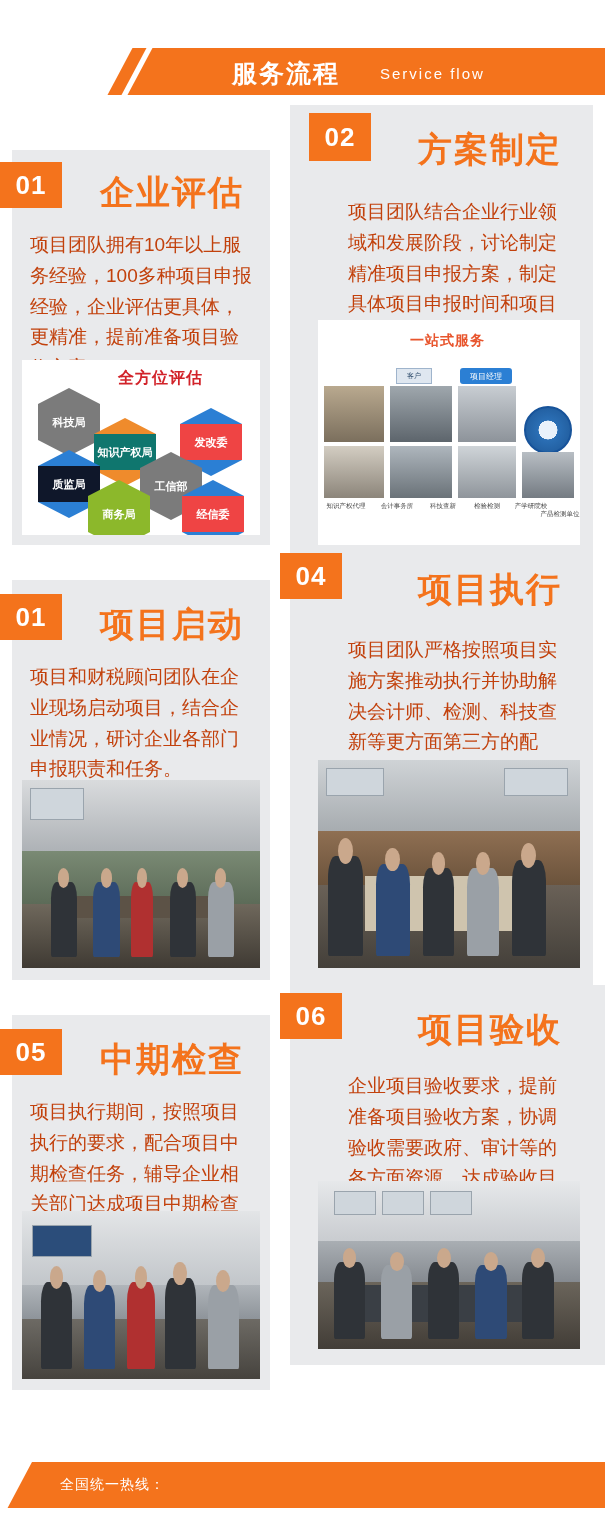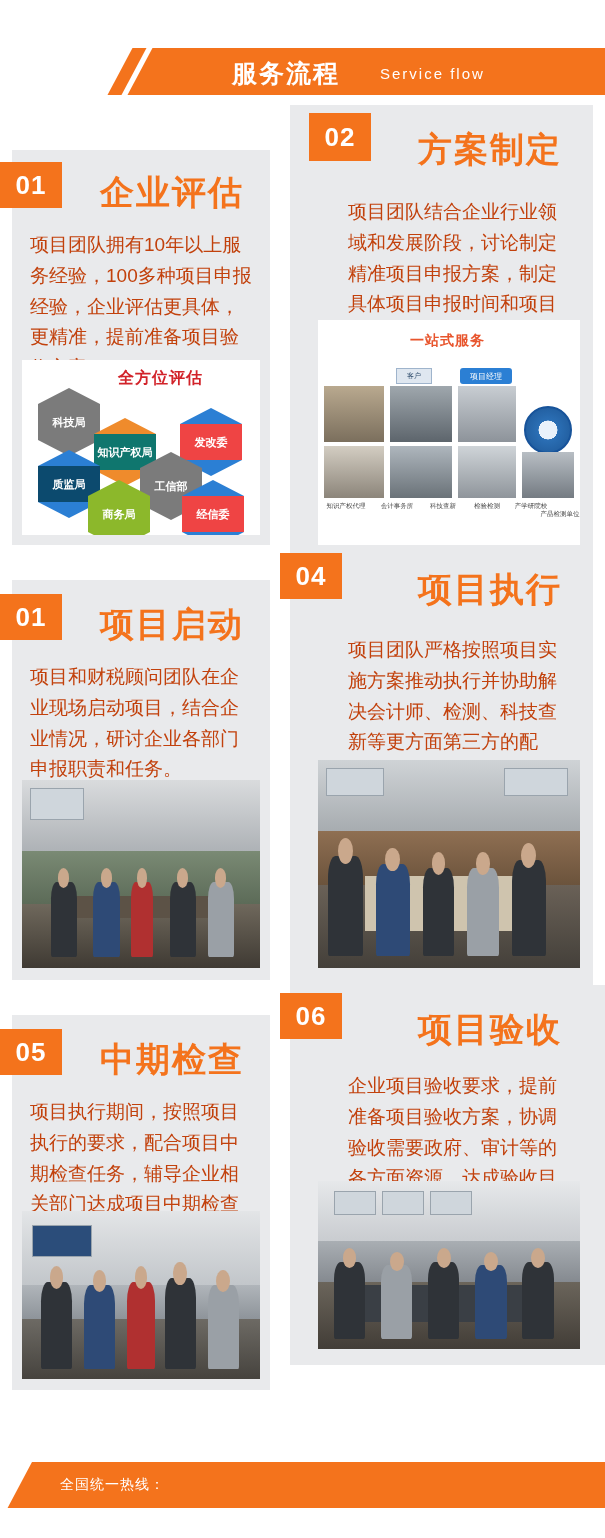--- a/index.html
+++ b/index.html
@@ -125,21 +125,21 @@
     width: 0;
     height: 0;
     border-left: 31px solid transparent;
     border-right: 31px solid transparent;
   }
   .hex::before { top: -16px; border-bottom: 16px solid currentColor; }
   .hex::after  { bottom: -16px; border-top: 16px solid currentColor; }
   .hex > span { position: relative; z-index: 2; }
   .hex-gray   { background: #7b7b7b; color: #7b7b7b; }
   .hex-orange { background: #0f766e; color: #ef8b2c; }
-  .hex-blue   { background: #0c4a6e; color: #2b7fd4; }
+  .hex-blue   { background: #0f172a; color: #2b7fd4; }
   .hex-green  { background: #8cb82b; color: #8cb82b; }
   .hex-dblue  { background: #ef4444; color: #2b7fd4; }
   .hex-label  { color: #ffffff; }
   .hex-heading {
     position: absolute;
     color: #d2232a;
     font-size: 16px;
     font-weight: bold;
     letter-spacing: 1px;
   }

